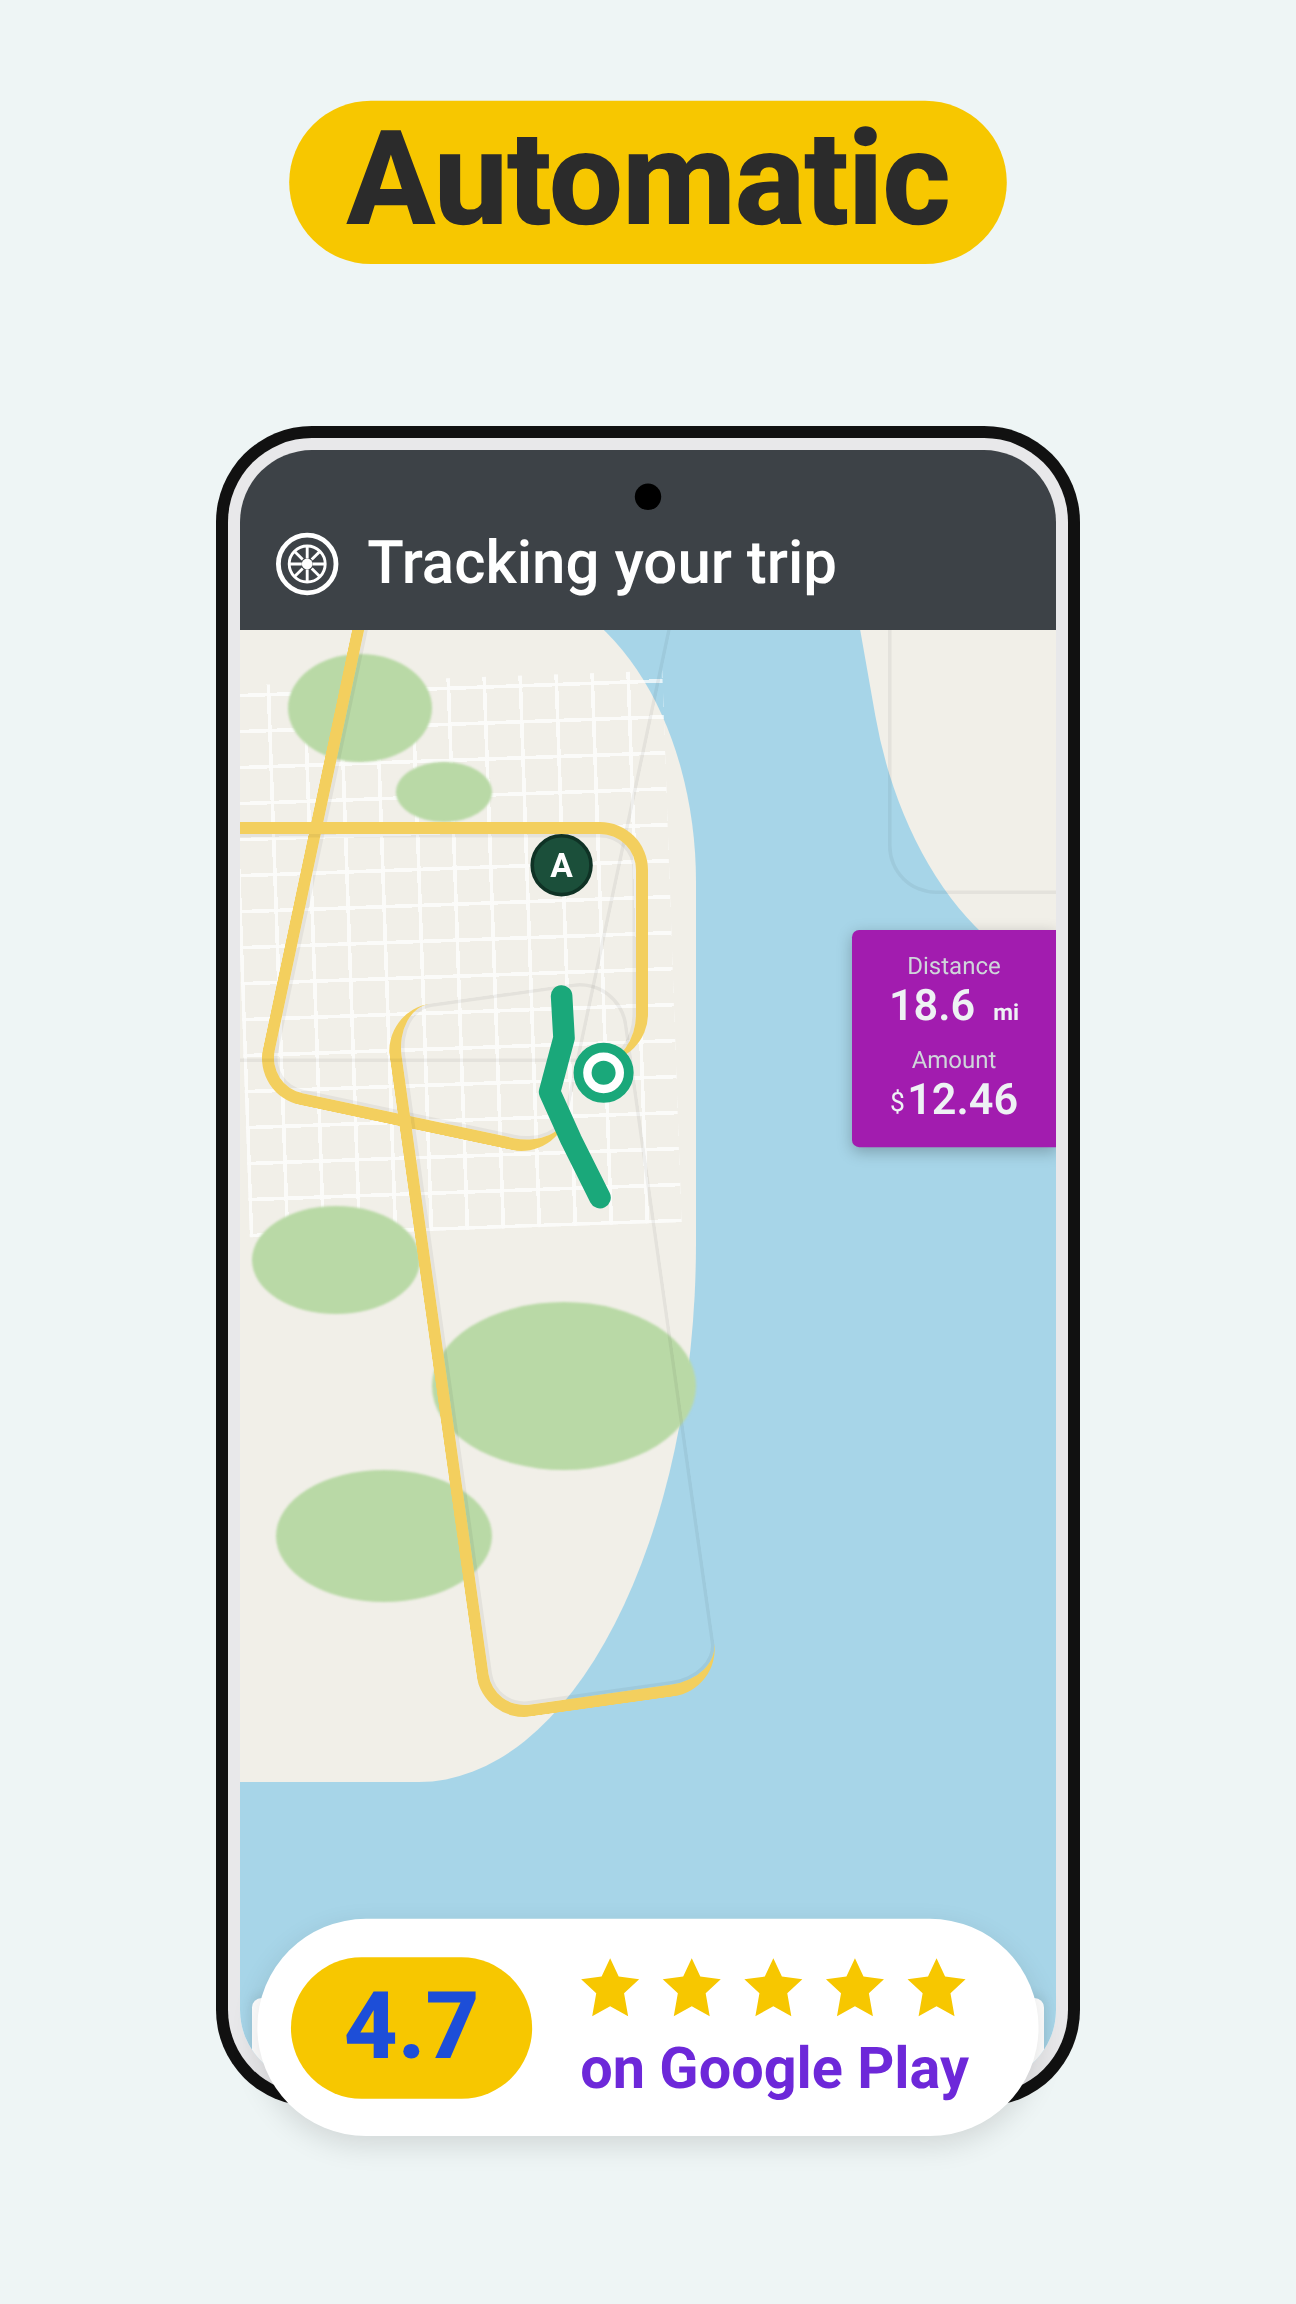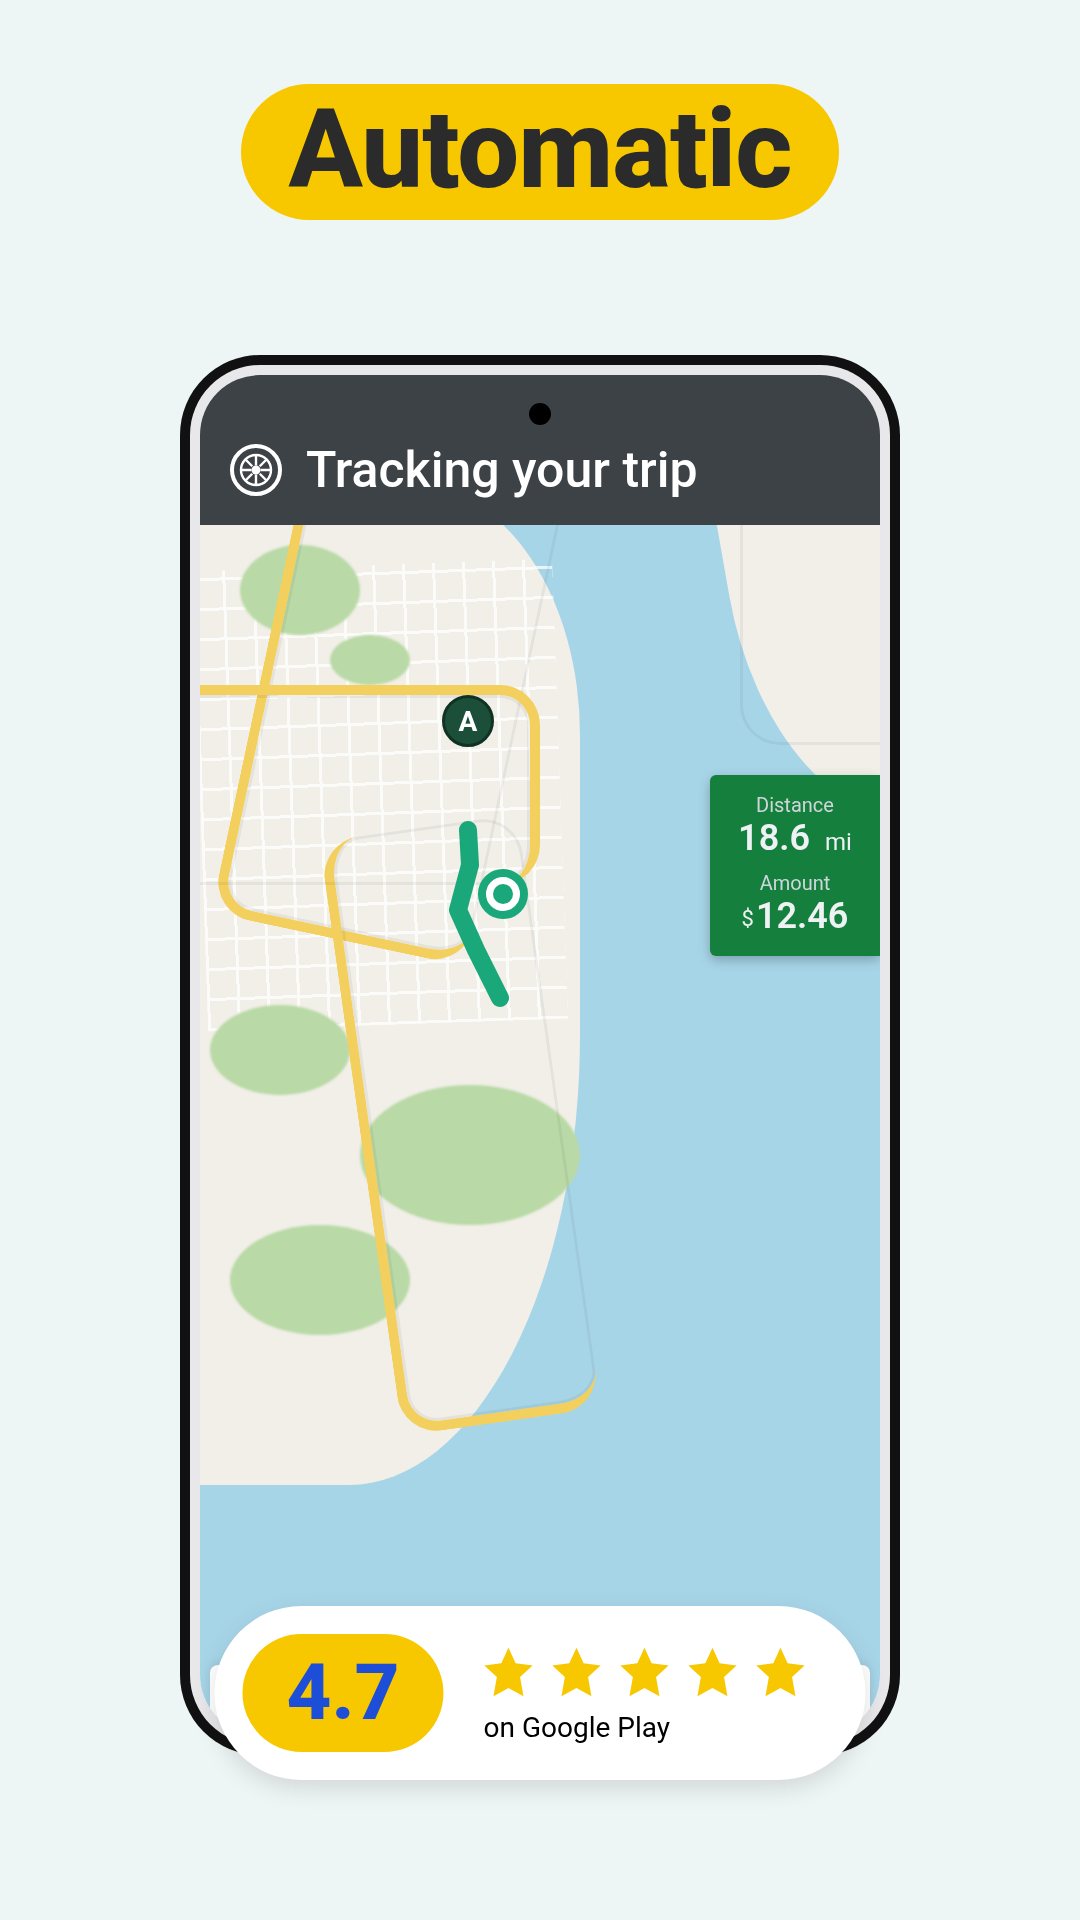--- a/index.html
+++ b/index.html
@@ -188,41 +188,41 @@
     width: 20px; height: 20px;
     background: #1aa87a;
     border-radius: 50%;
   }
 
   
   .trip-card {
     position: absolute;
     right: 0; top: 250px;
     width: 170px;
-    background: #15803d;
+    background: #a21caf;
     color: #eef2f4;
     padding: 18px 14px 20px 14px;
     border-radius: 6px 0 0 6px;
     z-index: 30;
     text-align: center;
     box-shadow: 0 4px 12px rgba(0,0,0,0.25);
   }
   .trip-card .lbl {
     font-size: 20px;
     color: #cfd6da;
     margin-bottom: 2px;
   }
   .trip-card .val {
     font-size: 36px;
     font-weight: 600;
     line-height: 1.1;
   }
   .trip-card .unit {
-    font-size: 24px;
-    font-weight: 400;
+    font-size: 19px;
+    font-weight: 700;
     margin-left: 15px;
   }
   .trip-card .sym {
     font-size: 22px;
     font-weight: 400;
     margin-right: 2px;
     vertical-align: 2px;
   }
   .trip-card .row2 { margin-top: 12px; }
 
@@ -275,23 +275,23 @@
   }
   .stars {
     display: flex;
     gap: 10px;
   }
   .stars svg {
     width: 58px; height: 58px;
     fill: #f7c700;
   }
   .rating-source {
-    color: #000000;
-    font-size: 28px;
-    font-weight: 400;
+    color: #6d28d9;
+    font-size: 48px;
+    font-weight: 700;
     padding-left: 4px;
   }
 </style>
 </head>
 <body>
 
 <div class="headline">
   <div class="headline-highlight">Automatic</div>
 </div>
 

